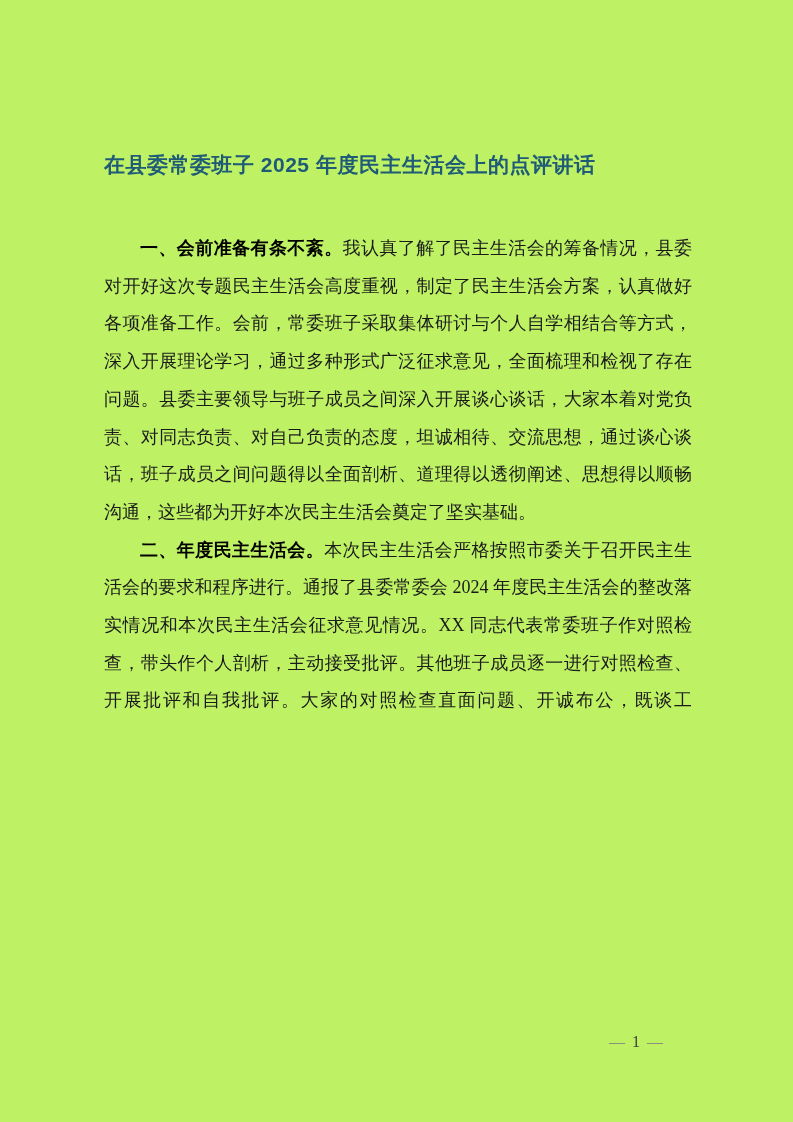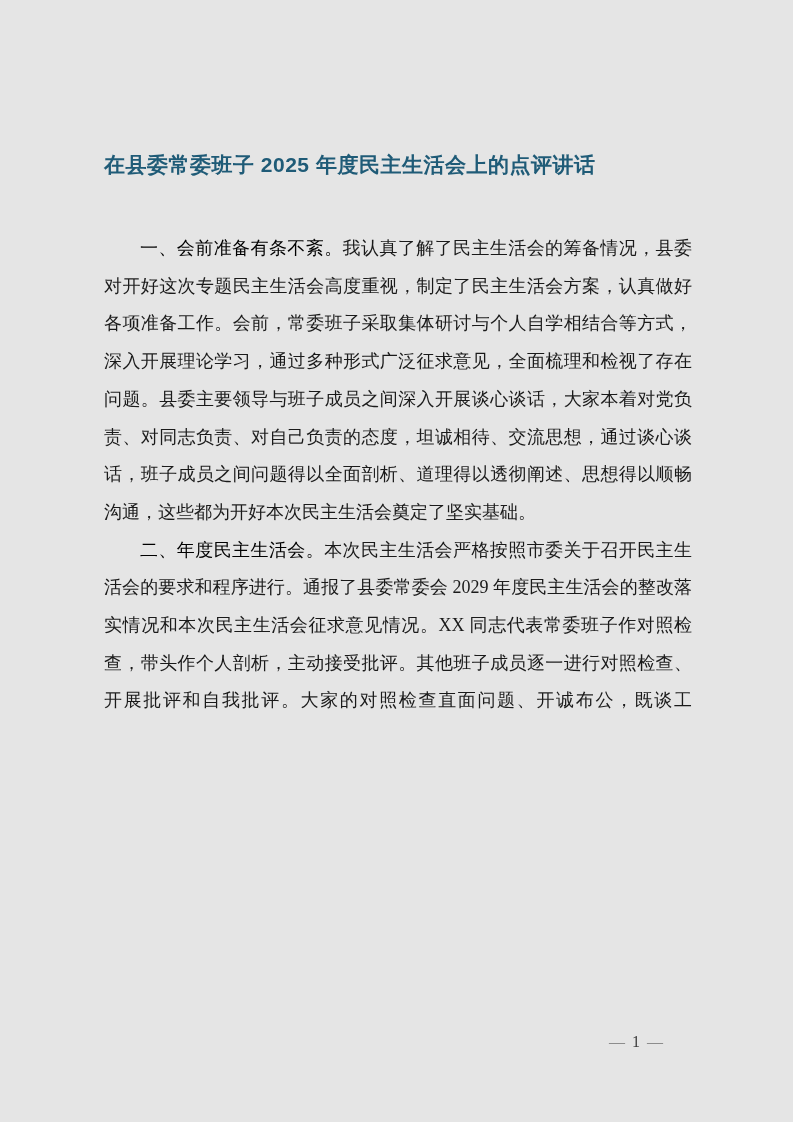--- a/index.html
+++ b/index.html
@@ -4,21 +4,21 @@
 <style>
   * { margin: 0; padding: 0; box-sizing: border-box; }
   html, body {
     background: #ffffff;
     font-family: "Liberation Serif", serif;
   }
   .page {
     position: relative;
     width: 793px;
     height: 1122px;
-    background: #e5e5e5;
+    background: #bef264;
     overflow: hidden;
   }
   .doc-title {
     position: absolute;
     top: 150px;
     left: 104px;
     width: 590px;
     font-family: "Liberation Sans", sans-serif;
     font-weight: bold;
     font-size: 21px;
@@ -39,21 +39,21 @@
     text-justify: inter-ideograph;
   }
   .salutation {
     text-align: left;
   }
   .para {
     text-indent: 2em;
   }
   .para-lead {
     font-family: "Liberation Sans", sans-serif;
-    font-weight: normal;
+    font-weight: bold;
     color: #000000;
     margin-top: 23px;
   }
   .para-cut {
     
     text-align-last: justify;
   }
   .page-footer {
     position: absolute;
     top: 1030px;
@@ -73,19 +73,19 @@
 <div class="page">
 
   <div class="doc-title">在县委常委班子 2025 年度民主生活会上的点评讲话</div>
 
   <div class="doc-body">
 
 
 
     <div class="para"><span class="para-lead">一、会前准备有条不紊。</span><span>我认真了解了民主生活会的筹备情况，县委对开好这次专题民主生活会高度重视，制定了民主生活会方案，认真做好各项准备工作。会前，常委班子采取集体研讨与个人自学相结合等方式，深入开展理论学习，通过多种形式广泛征求意见，全面梳理和检视了存在问题。县委主要领导与班子成员之间深入开展谈心谈话，大家本着对党负责、对同志负责、对自己负责的态度，坦诚相待、交流思想，通过谈心谈话，班子成员之间问题得以全面剖析、道理得以透彻阐述、思想得以顺畅沟通，这些都为开好本次民主生活会奠定了坚实基础。</span></div>
 
-    <div class="para para-cut"><span class="para-lead">二、年度民主生活会。</span><span>本次民主生活会严格按照市委关于召开民主生活会的要求和程序进行。通报了县委常委会 2029 年度民主生活会的整改落实情况和本次民主生活会征求意见情况。XX 同志代表常委班子作对照检查，带头作个人剖析，主动接受批评。其他班子成员逐一进行对照检查、开展批评和自我批评。大家的对照检查直面问题、开诚布公，既谈工</span></div>
+    <div class="para para-cut"><span class="para-lead">二、年度民主生活会。</span><span>本次民主生活会严格按照市委关于召开民主生活会的要求和程序进行。通报了县委常委会 2024 年度民主生活会的整改落实情况和本次民主生活会征求意见情况。XX 同志代表常委班子作对照检查，带头作个人剖析，主动接受批评。其他班子成员逐一进行对照检查、开展批评和自我批评。大家的对照检查直面问题、开诚布公，既谈工</span></div>
 
   </div>
 
   <div class="page-footer"><span class="footer-dash">—</span><span class="footer-num">1</span><span class="footer-dash">—</span></div>
 
 </div>
 
 </body></html>

